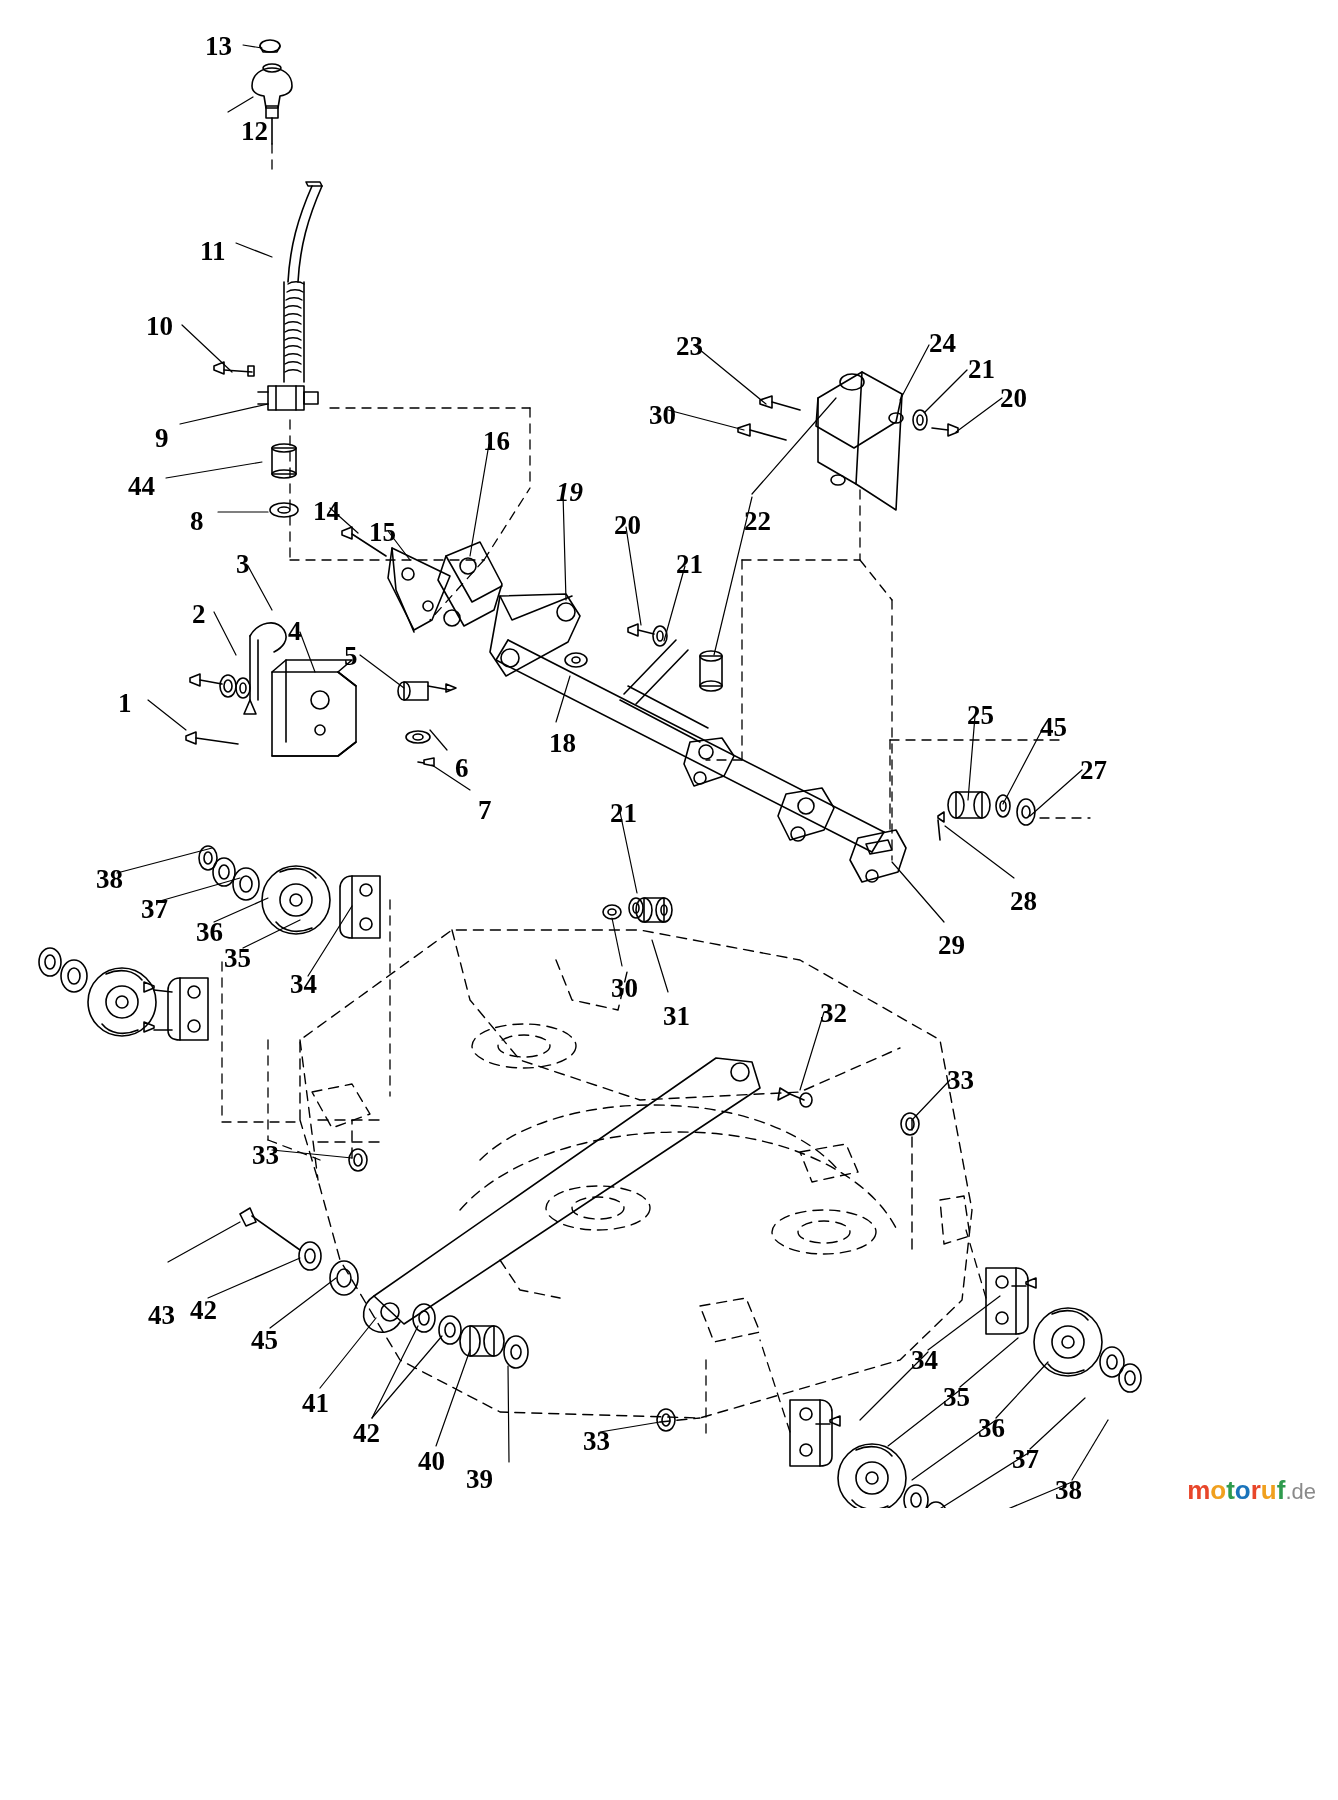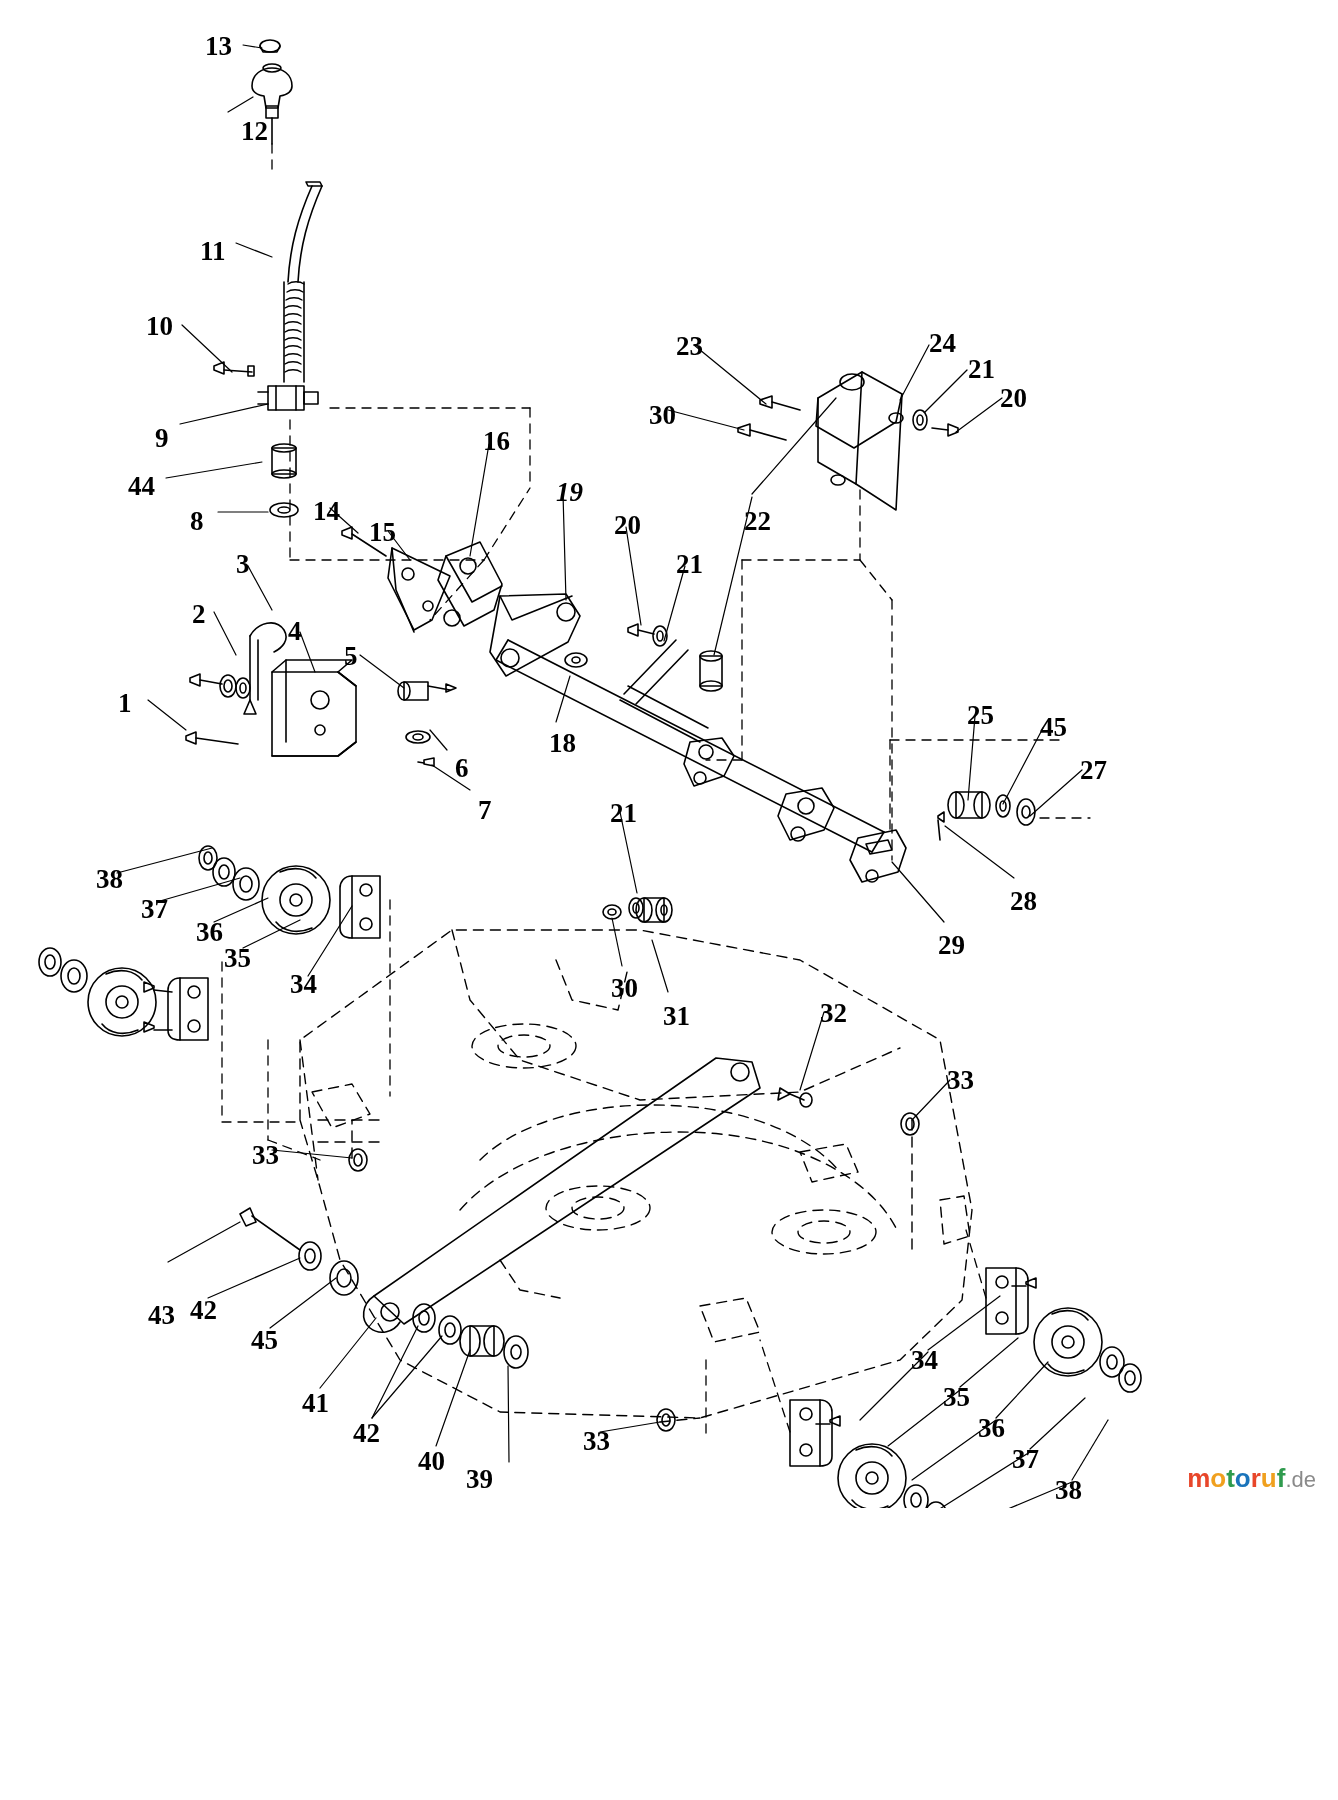--- a/index.html
+++ b/index.html
@@ -29,21 +29,21 @@
     font-family: "Liberation Serif", serif;
     font-size: 27px;
     font-weight: bold;
     color: #000000;
     line-height: 1;
     white-space: nowrap;
   }
   #watermark {
     position: absolute;
     right: 22px;
-    bottom: 14px;
+    bottom: 2px;
     font-family: "Liberation Sans", sans-serif;
     font-size: 26px;
     letter-spacing: 0px;
     white-space: nowrap;
   }
   #watermark .m  { color: #e8462a; font-weight: bold; }
   #watermark .o1 { color: #f0a01e; font-weight: bold; }
   #watermark .t  { color: #2f9b4e; font-weight: bold; }
   #watermark .o2 { color: #1a74bb; font-weight: bold; }
   #watermark .r  { color: #e8462a; font-weight: bold; }

